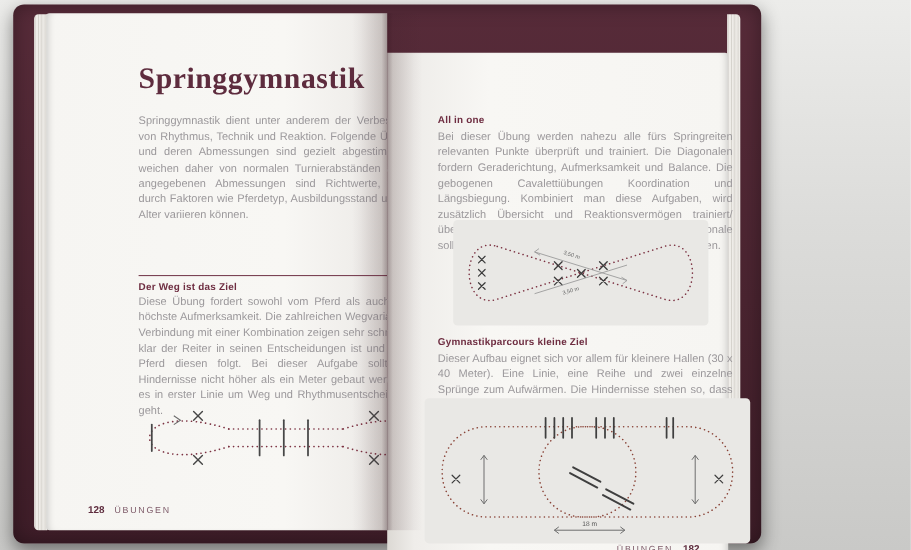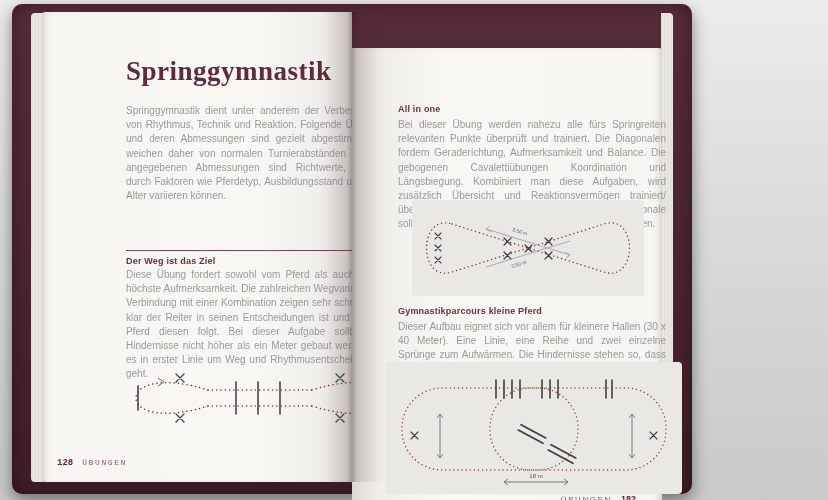--- a/index.html
+++ b/index.html
@@ -94,21 +94,21 @@
             <path d="M 208,32 L 216,40 M 216,32 L 208,40"></path>
             <path d="M 208,72 L 216,80 M 216,72 L 208,80"></path>
           </g>
           <g stroke="#6b6b6b" stroke-width="1" fill="none">
             <path d="M 30,36 L 36,40 L 30,44"></path>
             <path d="M 234,68 L 228,72 L 234,76"></path>
           </g>
         </svg>
       </div>
 
-      <div class="abs footer" style="left:15px;bottom:14px;font-family:Liberation Mono, monospace;">
+      <div class="abs footer" style="left:38px;bottom:14px;">
         <span class="num">128</span>
         <span class="lbl">ÜBUNGEN</span>
       </div>
     </div>
 
     <div class="page right">
       <div class="abs sec-head" style="left:46px;top:56px;width:268px;border-top:none;padding-top:0;">All in one</div>
 
       <div class="abs body-text" style="left:46px;top:70px;width:268px;">Bei dieser Übung werden nahezu alle fürs Springreiten relevanten Punkte überprüft und trainiert. Die Diagonalen fordern Geraderichtung, Aufmerksamkeit und Balance. Die gebogenen Cavalettiübungen Koordination und Längsbiegung. Kombiniert man diese Aufgaben, wird zusätzlich Übersicht und Reaktionsvermögen trainiert/überprüft. Die beiden Sprünge (Kreuze) auf der Diagonale sollten nicht höher als max. 1,20 Meter aufgebaut werden.</div>
 
@@ -131,21 +131,21 @@
             <path d="M 74,29 L 158,55"></path>
             <path d="M 74,67 L 158,41"></path>
             <path d="M 78,26 L 74,29 L 79,32"></path>
             <path d="M 154,58 L 158,55 L 153,52"></path>
           </g>
           <text x="100" y="31" font-size="5" fill="#666" transform="rotate(17 100 31)">3,50 m</text>
           <text x="100" y="68" font-size="5" fill="#666" transform="rotate(-17 100 68)">3,50 m</text>
         </svg>
       </div>
 
-      <div class="abs sec-head" style="left:46px;top:258px;width:268px;border-top:none;padding-top:0;">Gymnastikparcours kleine Pferd</div>
+      <div class="abs sec-head" style="left:46px;top:258px;width:268px;border-top:none;padding-top:0;">Gymnastikparcours kleine Ziel</div>
 
       <div class="abs body-text" style="left:46px;top:272px;width:268px;">Dieser Aufbau eignet sich vor allem für kleinere Hallen (30 x 40 Meter). Eine Linie, eine Reihe und zwei einzelne Sprünge zum Aufwärmen. Die Hindernisse stehen so, dass sie ohne Unterbrechung und von allen Richtungen geritten werden können.</div>
 
       <div class="abs panel" style="left:34px;top:314px;width:296px;height:132px;">
         <svg viewBox="0 0 296 132" width="296" height="132">
           <g fill="none" stroke="#8a4438" stroke-width="1.4" stroke-dasharray="0.1 4" stroke-linecap="round">
             <rect x="16" y="26" width="176" height="82" rx="40"></rect>
             <rect x="104" y="26" width="176" height="82" rx="40"></rect>
           </g>
           <g stroke="#3f3f3f" stroke-width="1.6" stroke-linecap="round">

